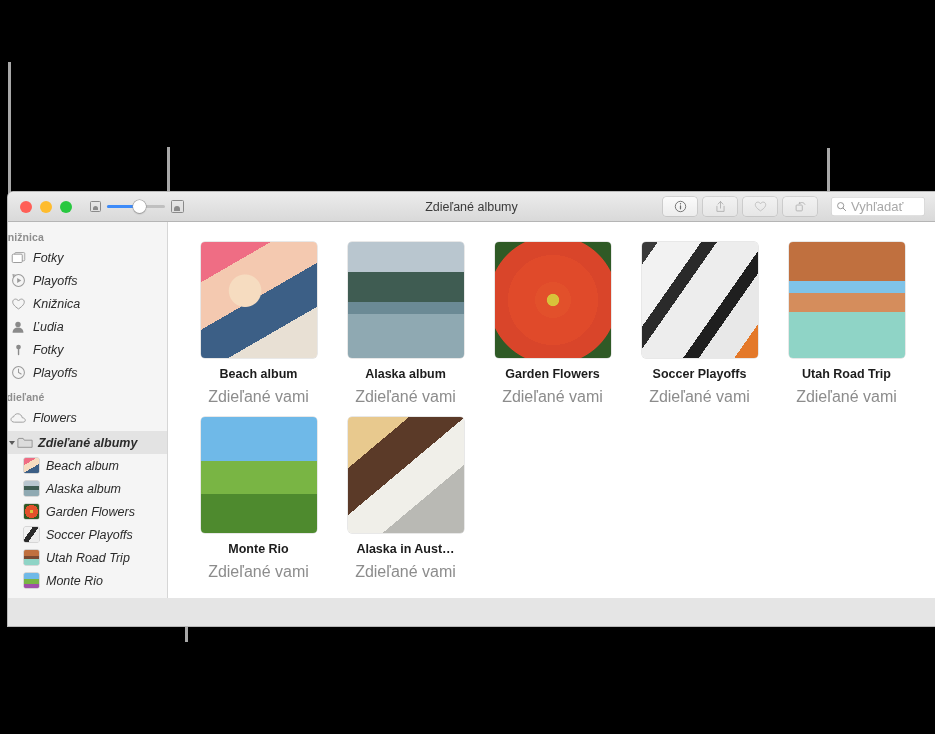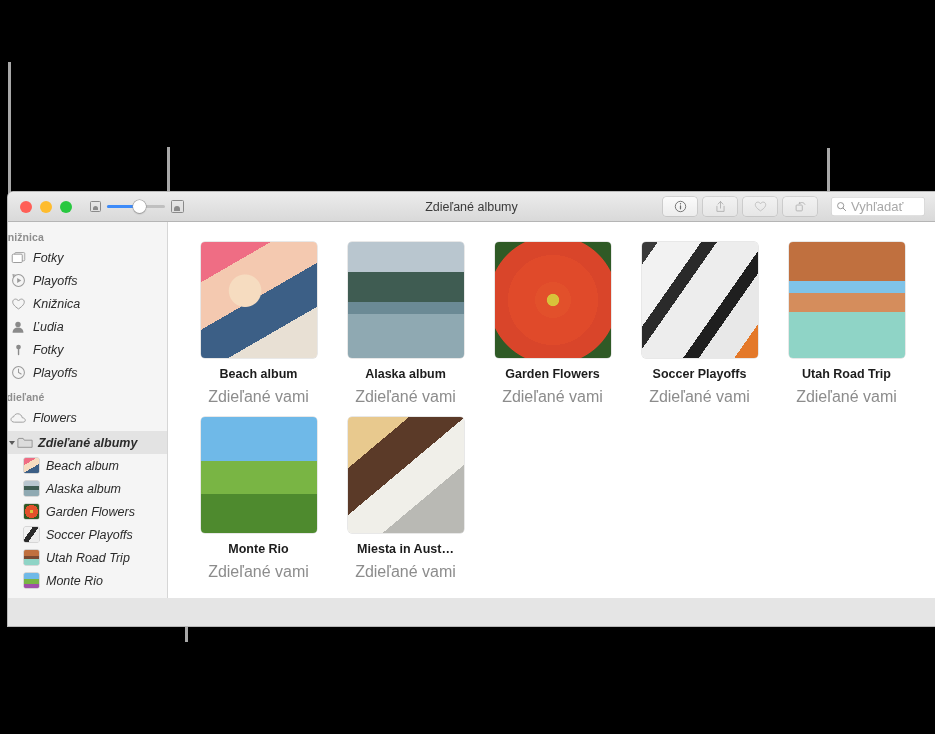--- a/index.html
+++ b/index.html
@@ -378,21 +378,21 @@
           </div>
 
           <div class="album">
             <div class="art art-monte"></div>
             <div class="nm">Monte Rio</div>
             <div class="sub">Zdieľané vami</div>
           </div>
 
           <div class="album">
             <div class="art art-summer"></div>
-            <div class="nm">Miesta in Aust…</div>
+            <div class="nm">Alaska in Aust…</div>
             <div class="sub">Zdieľané vami</div>
           </div>
 
         </div>
       </div>
     </div>
   </div>
 </div>
 
 </body></html>

